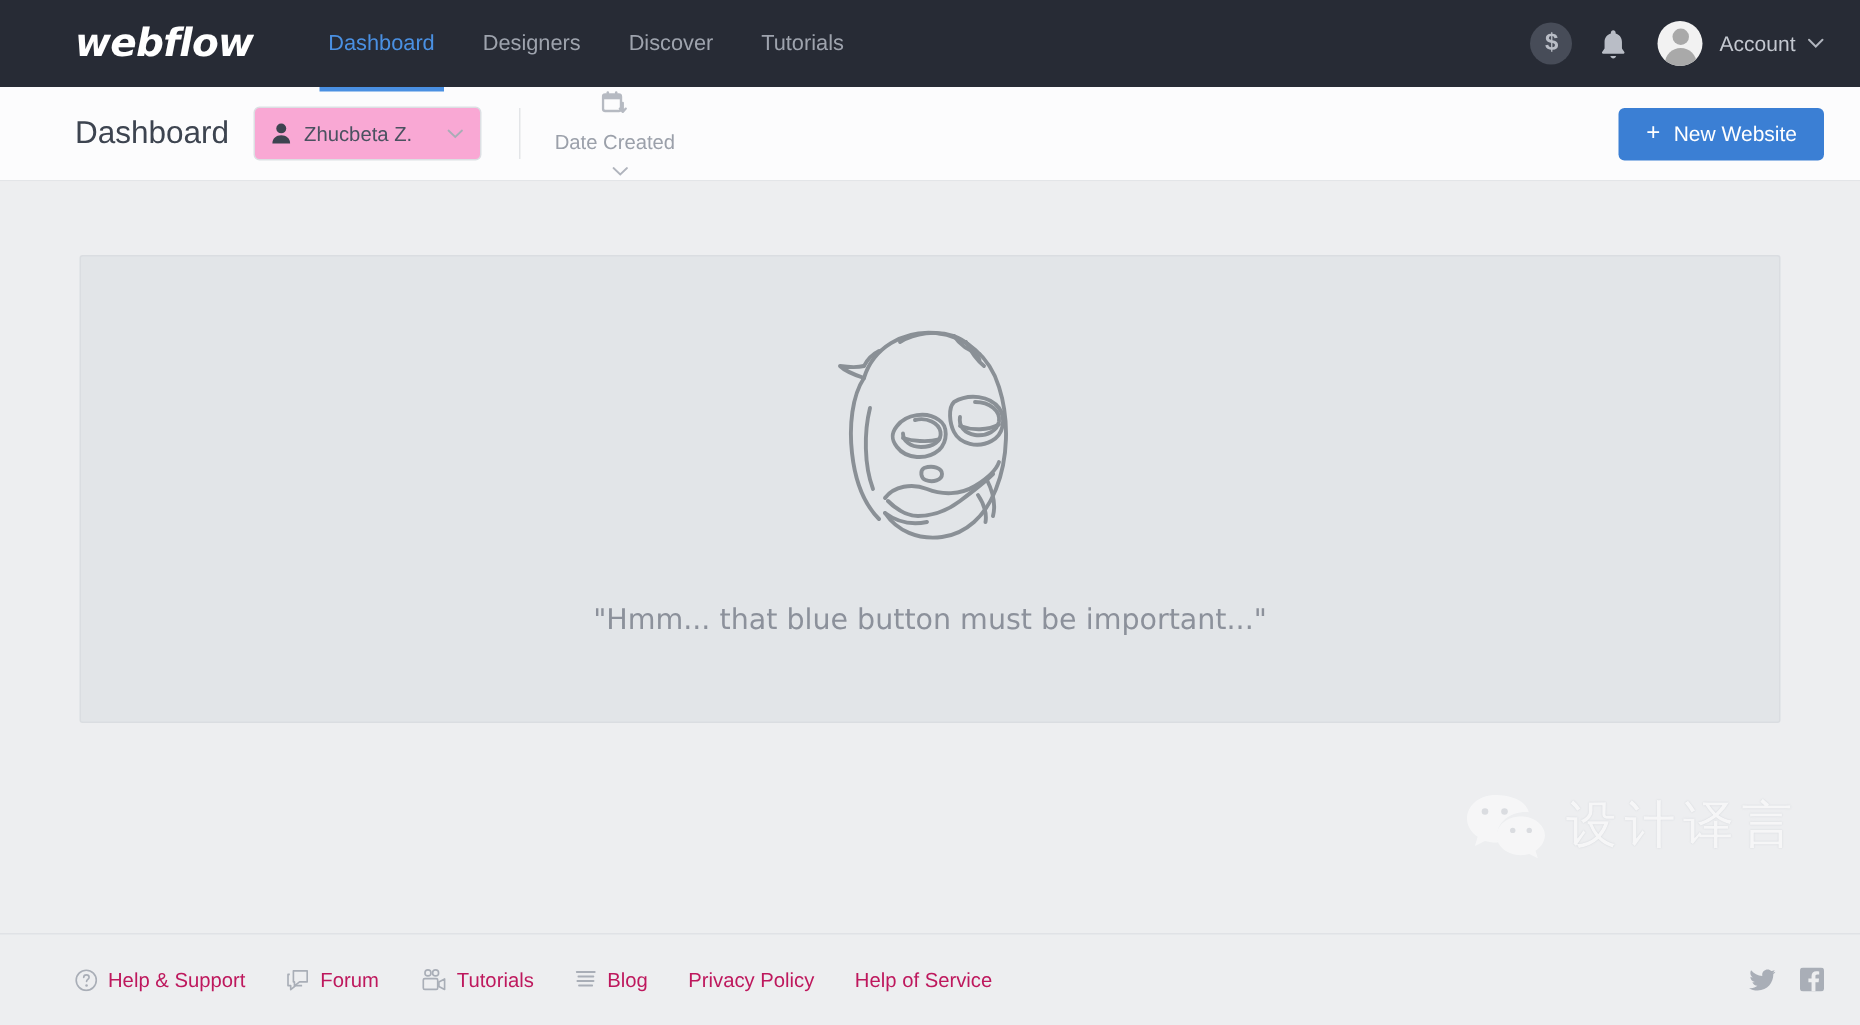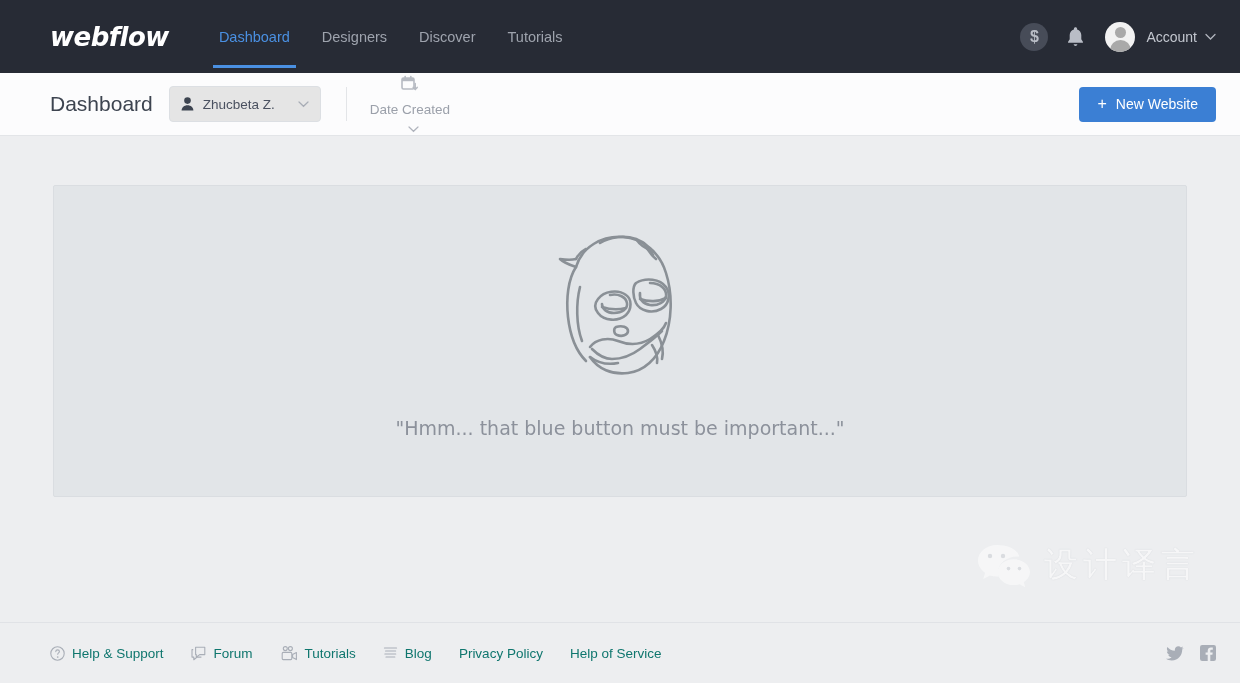--- a/index.html
+++ b/index.html
@@ -6,21 +6,21 @@
   html, body {
     width: 1240px; height: 683px;
     font-family: "Liberation Sans", sans-serif;
     background: #edeef0;
     overflow: hidden;
   }
   .page { position: relative; width: 1240px; height: 683px; background: #edeef0; }
 
   
   .topnav {
-    height: 73px; background: #272b35;
+    height: 58px; background: #272b35;
     display: flex; align-items: center;
     padding: 0 24px 0 50px;
     position: relative;
   }
   .logo {
     font-size: 26px; font-weight: bold; font-style: italic;
     color: #ffffff; letter-spacing: -0.5px;
     margin-right: 34px; line-height: 1;
     font-family: "DejaVu Sans", sans-serif;
   }
@@ -67,21 +67,21 @@
   .subbar {
     height: 63px; background: #fcfcfd;
     border-bottom: 1px solid #e3e5e8;
     display: flex; align-items: center;
     padding: 0 24px 0 50px;
   }
   .dash-title { font-size: 21px; color: #3d4450; font-weight: 400; margin-right: 16px; }
   .user-select {
     display: flex; align-items: center; gap: 9px;
     border: 1px solid #dcdfe3; border-radius: 4px;
-    background: #e5e5e5; height: 36px; padding: 0 11px;
+    background: #f9a8d4; height: 36px; padding: 0 11px;
     cursor: pointer;
   }
   .user-select .name { font-size: 13.5px; color: #4a5160; }
   .divider-v { width: 1px; height: 34px; background: #e3e5e8; margin: 0 23px 0 25px; }
   .date-filter { display: flex; align-items: center; gap: 9px; cursor: pointer; flex-direction: column; }
   .date-filter .label { font-size: 13.5px; color: #9ba0aa; }
   .newsite-btn {
     margin-left: auto; background: #3b7fd4; color: #fff;
     border: none; border-radius: 4px; height: 35px;
     padding: 0 18px; font-size: 14px; cursor: pointer;
@@ -121,21 +121,21 @@
   
   .footer {
     position: absolute; left: 0; right: 0; bottom: 0;
     height: 61px; border-top: 1px solid #e0e2e6;
     display: flex; align-items: center;
     padding: 0 24px 0 50px; background: transparent;
   }
   .flinks { display: flex; align-items: center; }
   .flink {
     display: flex; align-items: center; gap: 7px;
-    color: #0f766e; font-size: 13.5px; margin-right: 27px;
+    color: #be185d; font-size: 13.5px; margin-right: 27px;
     cursor: pointer; white-space: nowrap;
   }
   .social { margin-left: auto; display: flex; align-items: center; gap: 16px; }
   .social span { cursor: pointer; display:flex; }
   svg { display: block; }
 </style>
 </head>
 <body>
 
 <div class="page">

